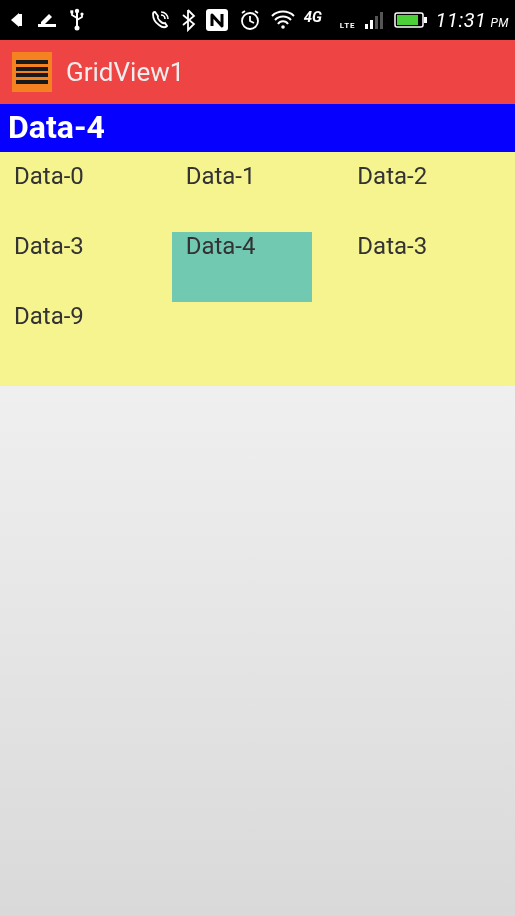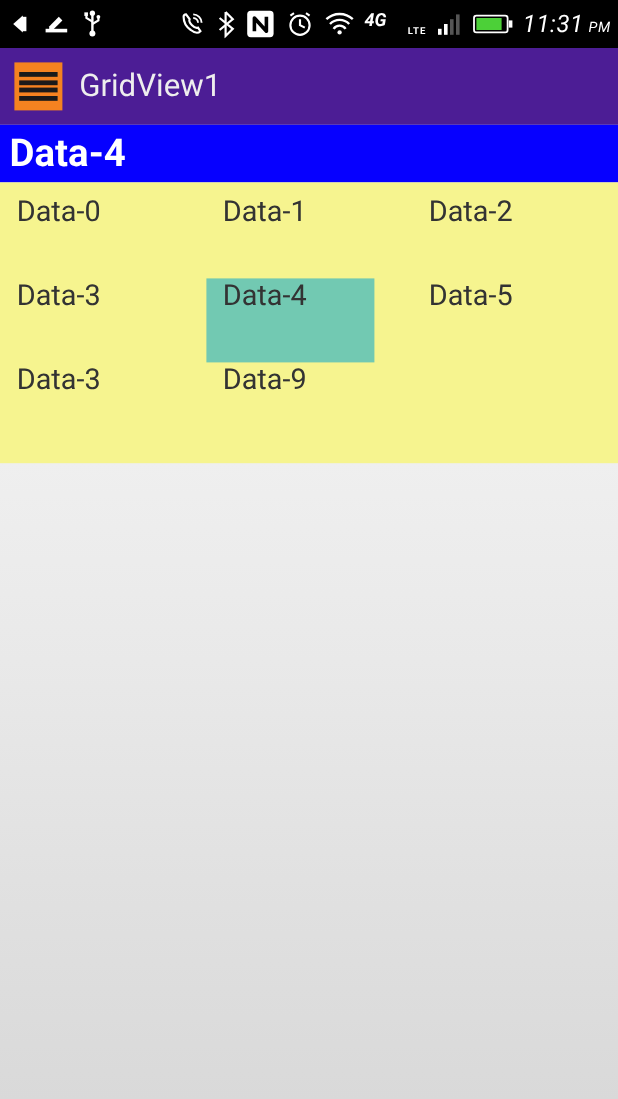--- a/index.html
+++ b/index.html
@@ -8,21 +8,21 @@
 
   
   .status-bar { height:40px; background:#000; color:#fff; display:flex; align-items:center; padding:0 6px; font-size:14px; }
   .status-left { display:flex; align-items:center; gap:10px; }
   .status-right { display:flex; align-items:center; gap:8px; margin-left:auto; }
   .status-bar svg { display:block; }
   .status-time { font-size:20px; letter-spacing:0.5px; display:flex; align-items:baseline; gap:2px;font-style:italic; }
   .status-time .ampm { font-size:12px; margin-left:2px; }
 
   
-  .action-bar { height:64px; background:#4c1d95; color:#fff; display:flex; align-items:center; padding:0 12px; gap:14px; }
+  .action-bar { height:64px; background:#ef4444; color:#fff; display:flex; align-items:center; padding:0 12px; gap:14px; }
   .app-icon { width:40px; height:40px; background:#f58220; display:flex; flex-direction:column; justify-content:space-evenly; padding:5px 4px; }
   .app-icon .line { height:4px; background:#1a1a1a; }
   .app-title { font-size:26px; color:#eee; font-weight:400; }
 
   
   .selected-header { background:#0600ff; color:#fff; font-size:32px; font-weight:700; padding:4px 8px 6px 8px; }
 
   
   .grid-container { background:#f6f48f; padding:10px 0 14px 0; }
   .grid { display:grid; grid-template-columns:repeat(3,1fr); }
@@ -145,22 +145,19 @@
         <span class="text">Data-2</span>
       </div>
     <div class="grid-cell">
         <span class="text">Data-3</span>
       </div>
     <div class="grid-cell selected">
         <div class="sel-bg"></div>
         <span class="text">Data-4</span>
       </div>
     <div class="grid-cell">
-        <span class="text">Data-5</span>
-      </div>
-    <div class="grid-cell">
         <span class="text">Data-3</span>
       </div>
     <div class="grid-cell">
         <span class="text">Data-9</span>
       </div>
   </div>
 </div>
 
 </body></html>

